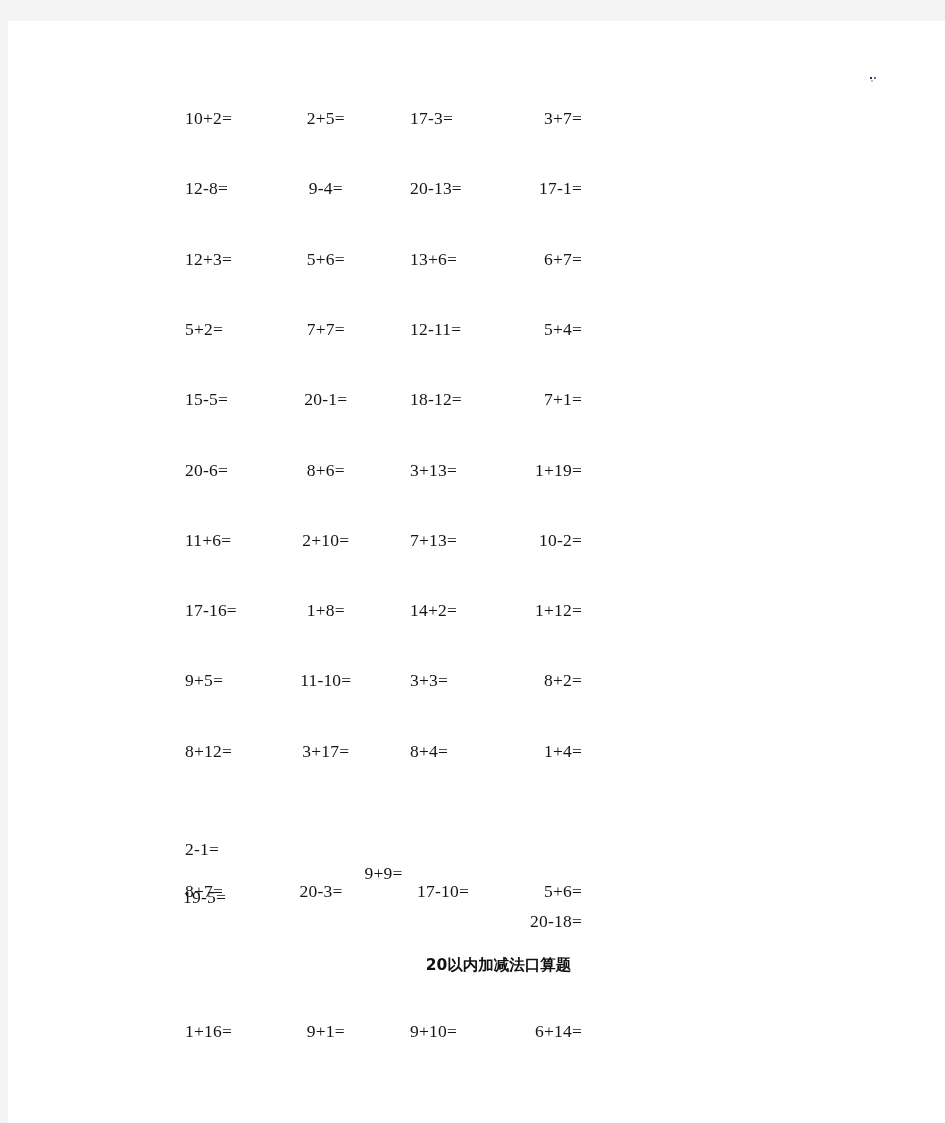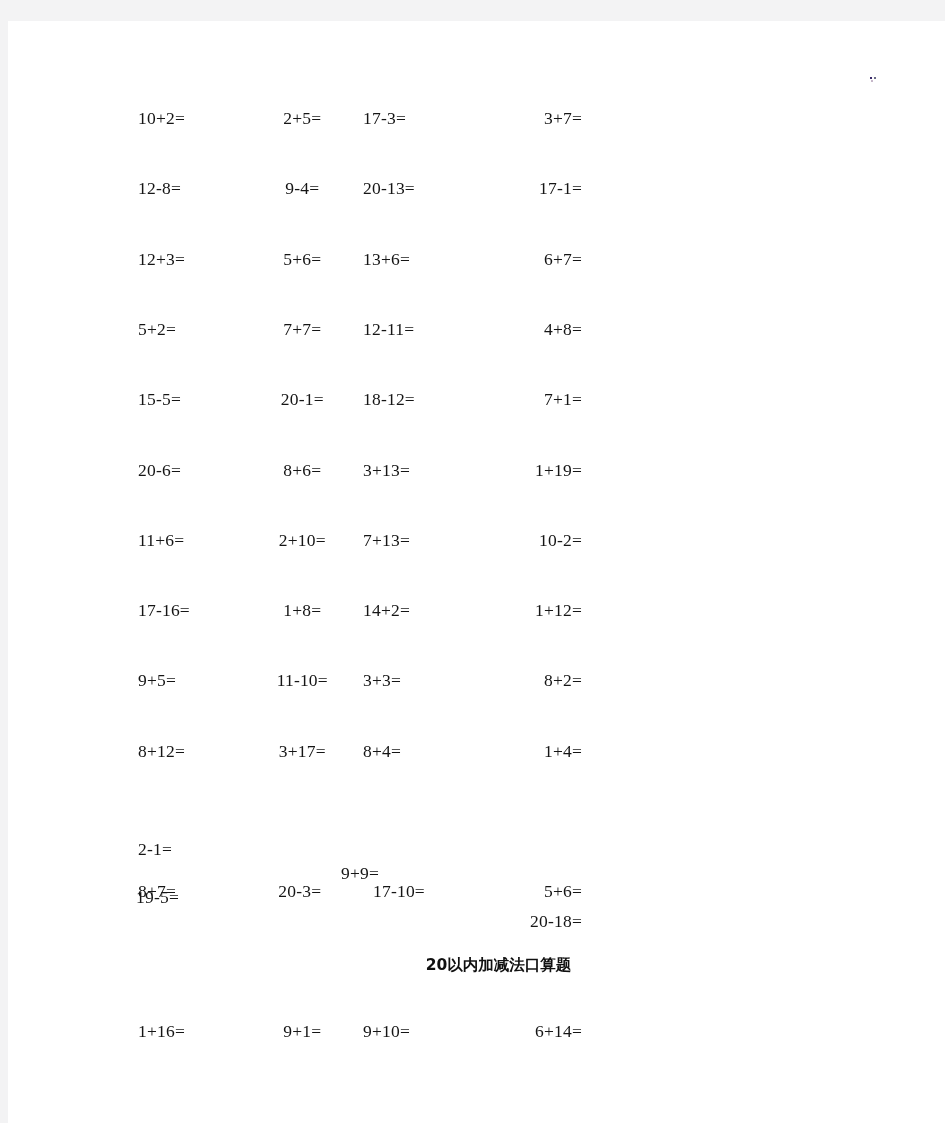--- a/index.html
+++ b/index.html
@@ -42,20 +42,21 @@
     display: flex;
   }
   .problem-cell {
     flex: 1 1 25%;
     text-align: center;
     font-size: 17.5px;
     line-height: 24px;
     color: #151515;
     letter-spacing: 0.2px;
     white-space: nowrap;
+    margin-left: 47px;
   }
   
   .problem-cell.c0 { text-align: left;  padding-left: 8px; }
   .problem-cell.c1 { text-align: center; }
   .problem-cell.c2 { text-align: left; padding-left: 6px; }
   .problem-cell.c3 { text-align: right;  padding-right: 8px; }
 
   
   #worksheet-title {
     position: absolute;
@@ -111,21 +112,21 @@
       <div class="problem-row" style="top: 226px;">
         <div class="problem-cell c0">12+3=</div>
         <div class="problem-cell c1">5+6=</div>
         <div class="problem-cell c2">13+6=</div>
         <div class="problem-cell c3">6+7=</div>
       </div>
       <div class="problem-row" style="top: 296px;">
         <div class="problem-cell c0">5+2=</div>
         <div class="problem-cell c1">7+7=</div>
         <div class="problem-cell c2">12-11=</div>
-        <div class="problem-cell c3">4+8=</div>
+        <div class="problem-cell c3">5+4=</div>
       </div>
       <div class="problem-row" style="top: 366px;">
         <div class="problem-cell c0">15-5=</div>
         <div class="problem-cell c1">20-1=</div>
         <div class="problem-cell c2">18-12=</div>
         <div class="problem-cell c3">7+1=</div>
       </div>
       <div class="problem-row" style="top: 437px;">
         <div class="problem-cell c0">20-6=</div>
         <div class="problem-cell c1">8+6=</div>

